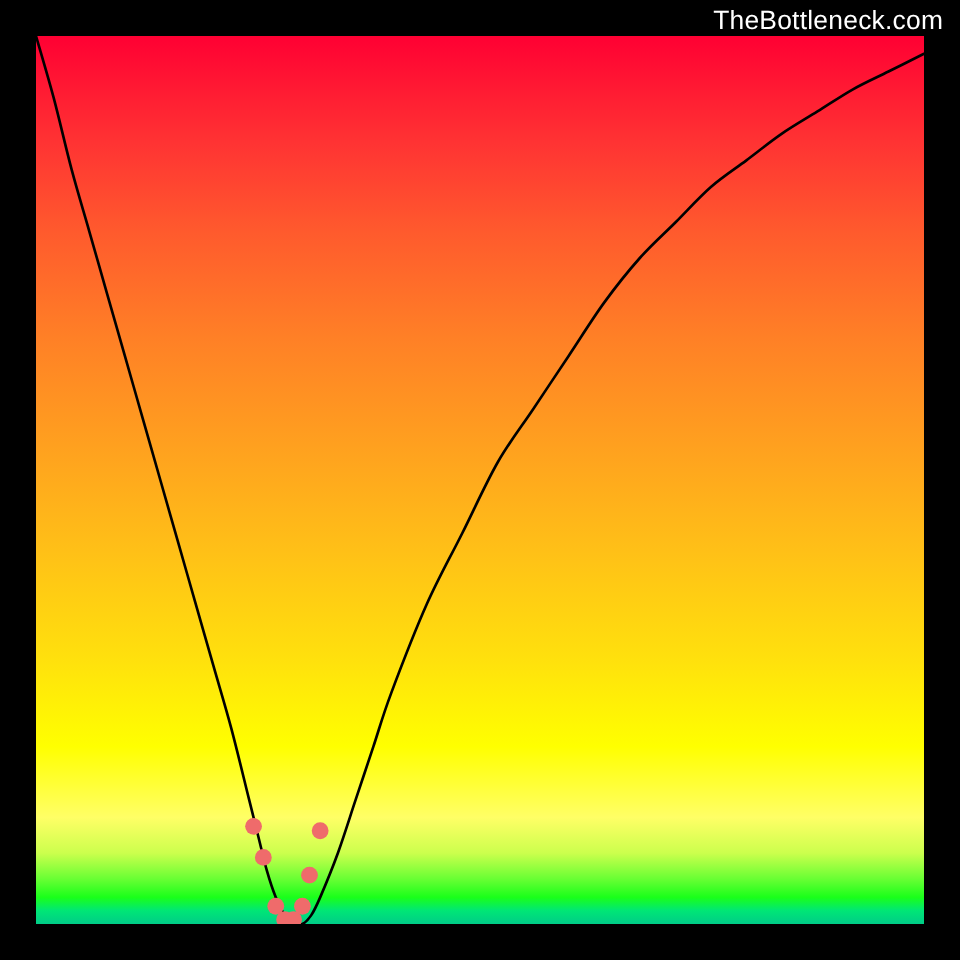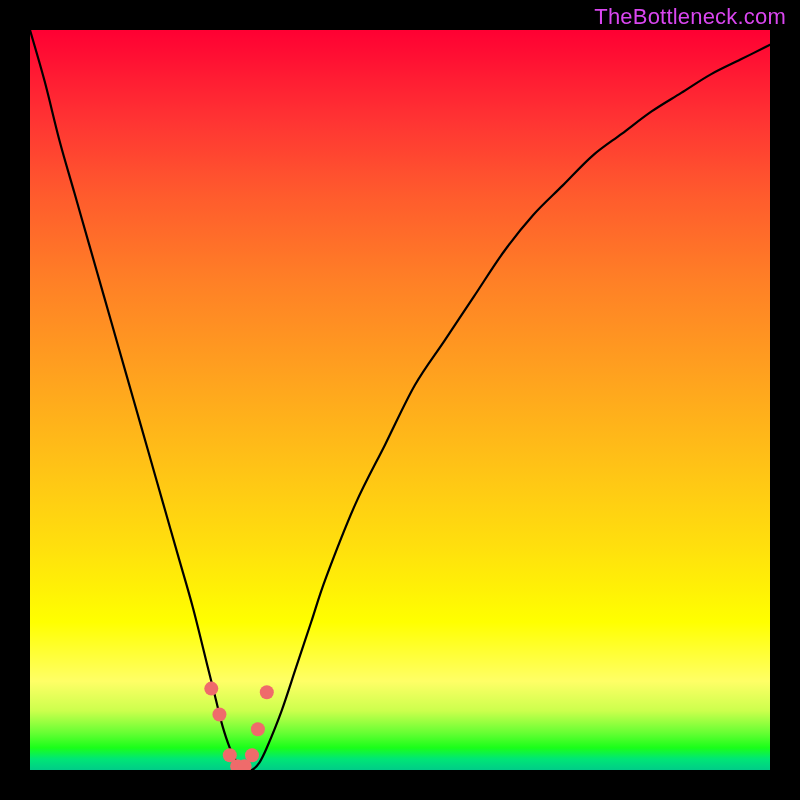--- a/index.html
+++ b/index.html
@@ -62,21 +62,21 @@
   }
   .curve svg {
     width: 740px;
     height: 740px;
     display: block;
   }
   .watermark {
     position: absolute;
     top: 4px;
     right: 14px;
-    color: #d946ef;
+    color: #ffffff;
     font-size: 22px;
     letter-spacing: 0.2px;
     font-family: Arial, Helvetica, sans-serif;
   }
 </style>
 </head>
 <body>
 
 <div class="frame">
 

